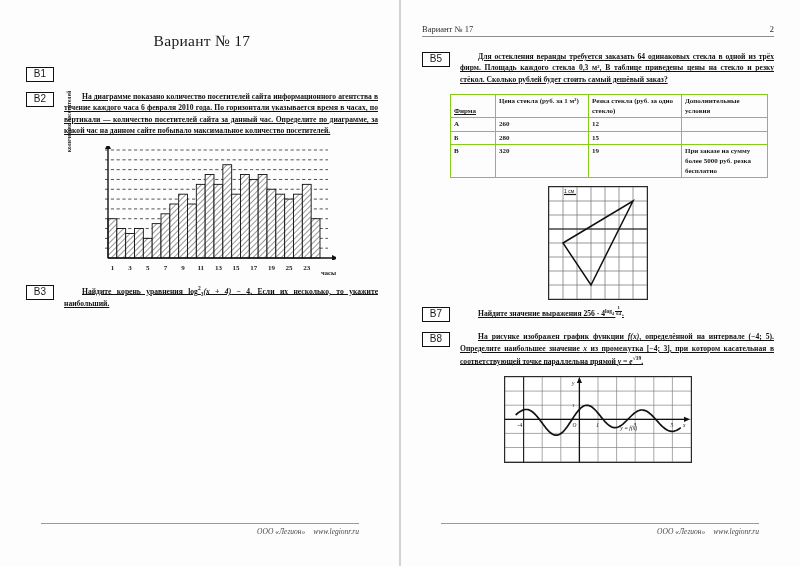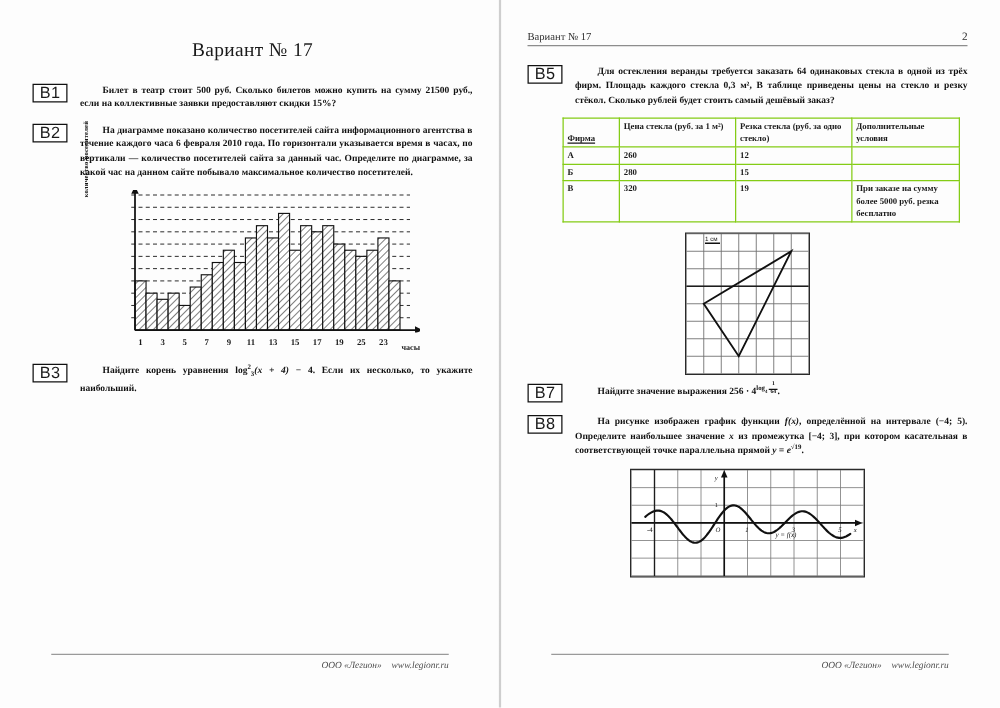--- a/index.html
+++ b/index.html
@@ -46,36 +46,37 @@
   .task{
     display:flex;
     align-items:flex-start;
     margin-bottom:9px;
   }
   .tag{
     flex:0 0 auto;
     width:26px;height:13px;
     border:1.2px solid #111;
     font-family:"Liberation Sans", sans-serif;
-    font-size:13px;
+    font-size:10px;
     line-height:12px;
     text-align:center;
     margin-right:10px;
     margin-top:1px;
     background:#fff;
     letter-spacing:.2px;
   }
   .body{
     flex:1 1 auto;
     font-size:7.6px;
     line-height:1.5;
     text-align:justify;
     text-justify:inter-word;
     font-weight:bold;
     color:#111;
+    text-decoration:underline;
   }
   .body .ind{display:inline-block;width:18px;}
   i.v{font-style:italic;}
   .sup{font-size:.72em;vertical-align:super;}
   .sub{font-size:.72em;vertical-align:sub;}
   .frac{display:inline-block;vertical-align:-.45em;text-align:center;font-size:.85em;line-height:1.05;}
   .frac .num{display:block;border-bottom:1px solid #111;padding:0 1px;}
   .frac .den{display:block;padding:0 1px;}
 
   
@@ -145,21 +146,20 @@
 </style>
 </head>
 <body>
 
 <div class="page left">
 
   <h1 class="doc-title">Вариант № 17</h1>
 
   <div class="task">
     <div class="tag">B1</div>
-    <div class="body"><span class="ind"></span><span>Билет в театр стоит 500 руб. Сколько билетов можно купить на сумму 21500 руб., если на коллективные заявки предоставляют скидки 15%?</span></div>
   </div>
 
   <div class="task">
     <div class="tag">B2</div>
     <div class="body"><span class="ind"></span><span>На диаграмме показано количество посетителей сайта информационного агентства в течение каждого часа 6 февраля 2010 года. По горизонтали указывается время в часах, по вертикали — количество посетителей сайта за данный час. Определите по диаграмме, за какой час на данном сайте побывало максимальное количество посетителей.</span></div>
   </div>
 
   <div class="figwrap">
     <div class="chartbox">
       <div class="ylab">количество посетителей</div>

